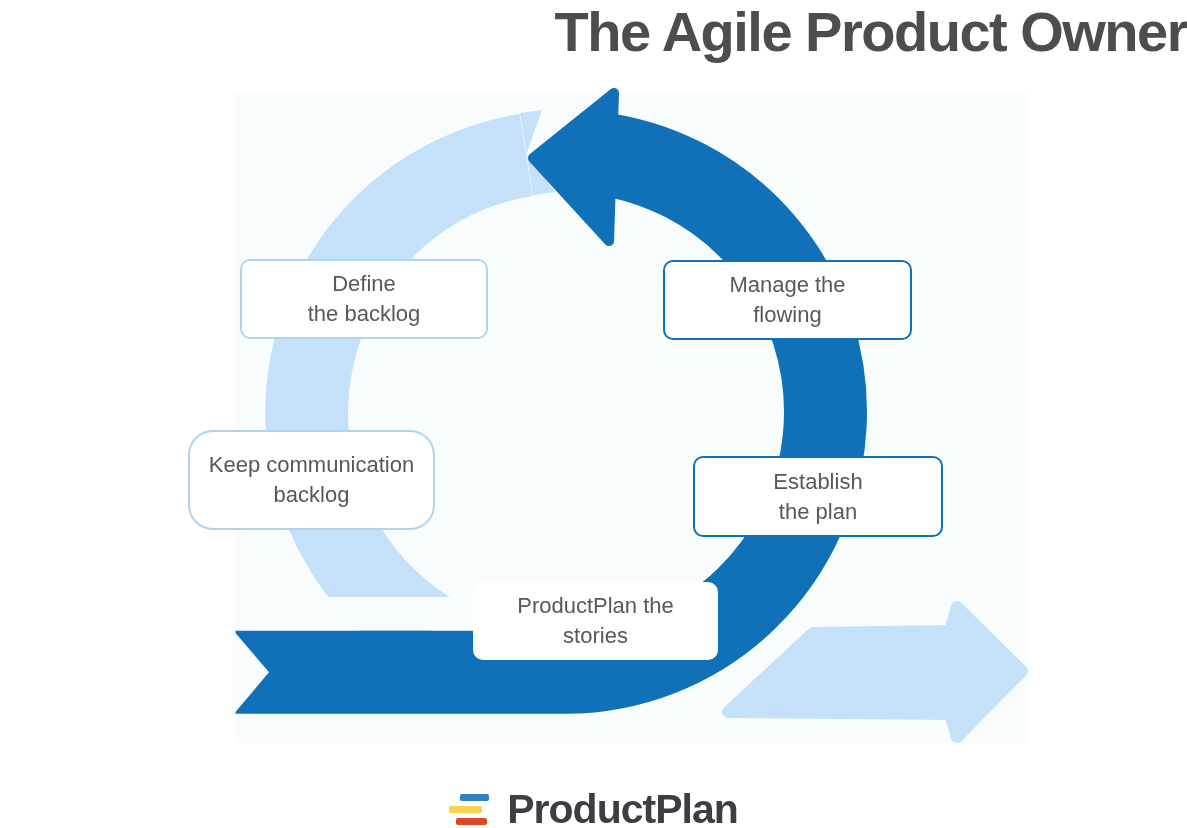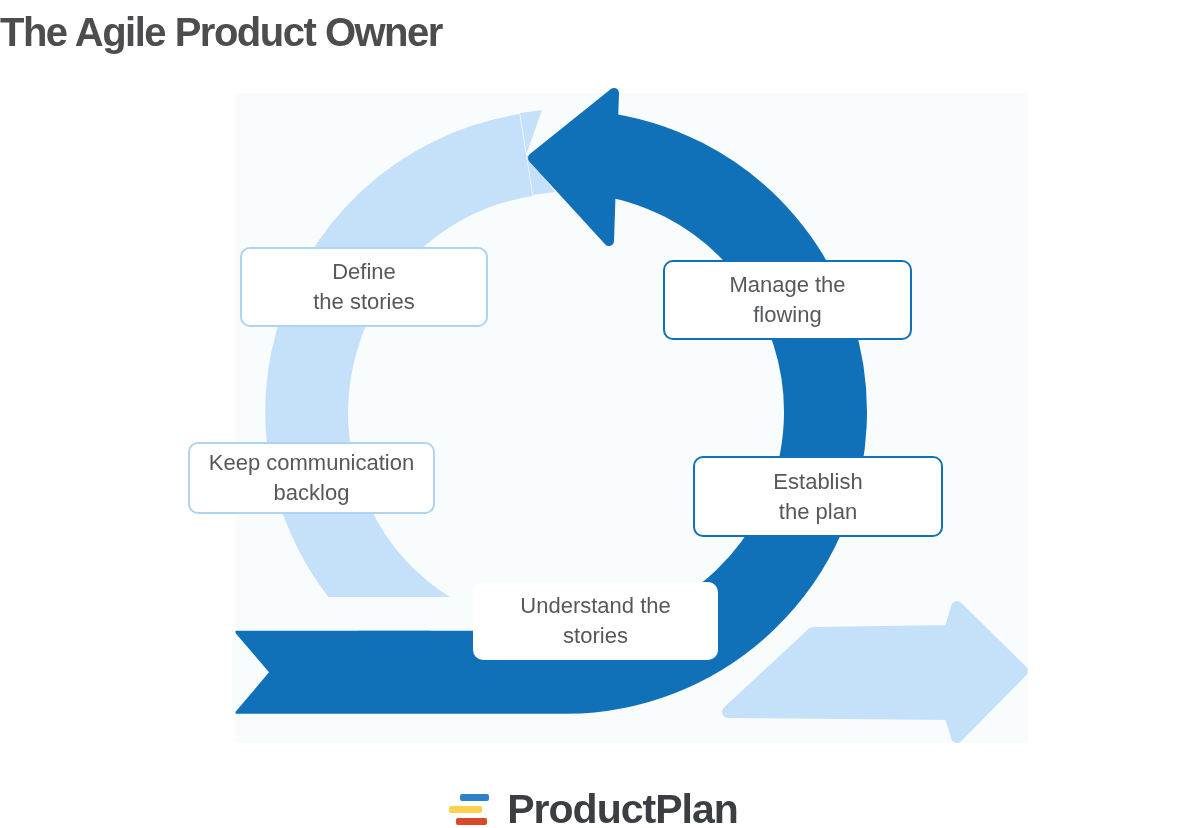--- a/index.html
+++ b/index.html
@@ -1,22 +1,22 @@
 <!DOCTYPE html>
 <html><head>
 <meta charset="utf-8">
 <style>
   html, body { margin:0; padding:0; background:#ffffff; }
   body { width:1187px; height:828px; font-family:"Liberation Sans", sans-serif; }
   .stage { position:relative; width:1187px; height:828px; overflow:hidden; background:#ffffff; }
 
   .title {
     position:absolute; top:0; left:0; width:100%;
-    margin:0; text-align:left;
-    font-size:40px; line-height:64px; font-weight:bold;
+    margin:0; text-align:right;
+    font-size:56px; line-height:64px; font-weight:bold;
     letter-spacing:-1.5px; color:#4d4d4f;
   }
 
   svg.diagram { position:absolute; left:0; top:0; }
 
   .box {
     position:absolute; background:#ffffff; border-radius:10px;
     display:flex; flex-direction:column; align-items:center; justify-content:center;
     font-size:22px; line-height:30px; color:#55585c; text-align:center;
     box-sizing:border-box;
@@ -55,42 +55,42 @@
 
     <path d="M 235.5,672.25 L 567,672.25 A 260.5 260.5 0 0 0 594.2,152.9" fill="none" stroke="#1171b8" stroke-width="83"></path>
 
     <polygon points="232,629 269,672.3 232,716" fill="#f9fcfc"></polygon>
 
     <polygon points="533,158 614,93 609,241" fill="#1171b8" stroke="#1171b8" stroke-width="10" stroke-linejoin="round"></polygon>
 
     <polygon points="728,712 950,714 957,737 1022,671 957,607 950,631 813,633" fill="#c5e1f9" stroke="#c5e1f9" stroke-width="12" stroke-linejoin="round"></polygon>
   </svg>
 
-  <div class="box light" style="left:240px; top:247px; width:248px; height:80px;">
+  <div class="box light" style="left:240px; top:259px; width:248px; height:80px;">
     <span>Define</span>
-    <span>the stories</span>
+    <span>the backlog</span>
   </div>
 
   <div class="box dark" style="left:663px; top:260px; width:249px; height:80px;text-align:right;">
     <span>Manage the</span>
     <span>flowing</span>
   </div>
 
-  <div class="box light" style="left:188px; top:442px; width:247px; height:72px;">
+  <div class="box light" style="left:188px; top:430px; width:247px; height:100px;border-radius:25px;">
     <span>Keep communication</span>
     <span>backlog</span>
   </div>
 
   <div class="box dark" style="left:693px; top:456px; width:250px; height:81px;">
     <span>Establish</span>
     <span>the plan</span>
   </div>
 
   <div class="box plain" style="left:473px; top:582px; width:245px; height:78px;">
-    <span>Understand the</span>
+    <span>ProductPlan the</span>
     <span>stories</span>
   </div>
 
   <div class="footer">
     <div class="logo-icon">
       <div class="bar bar-blue"></div>
       <div class="bar bar-yellow"></div>
       <div class="bar bar-red"></div>
     </div>
     <div class="brand">ProductPlan</div>

